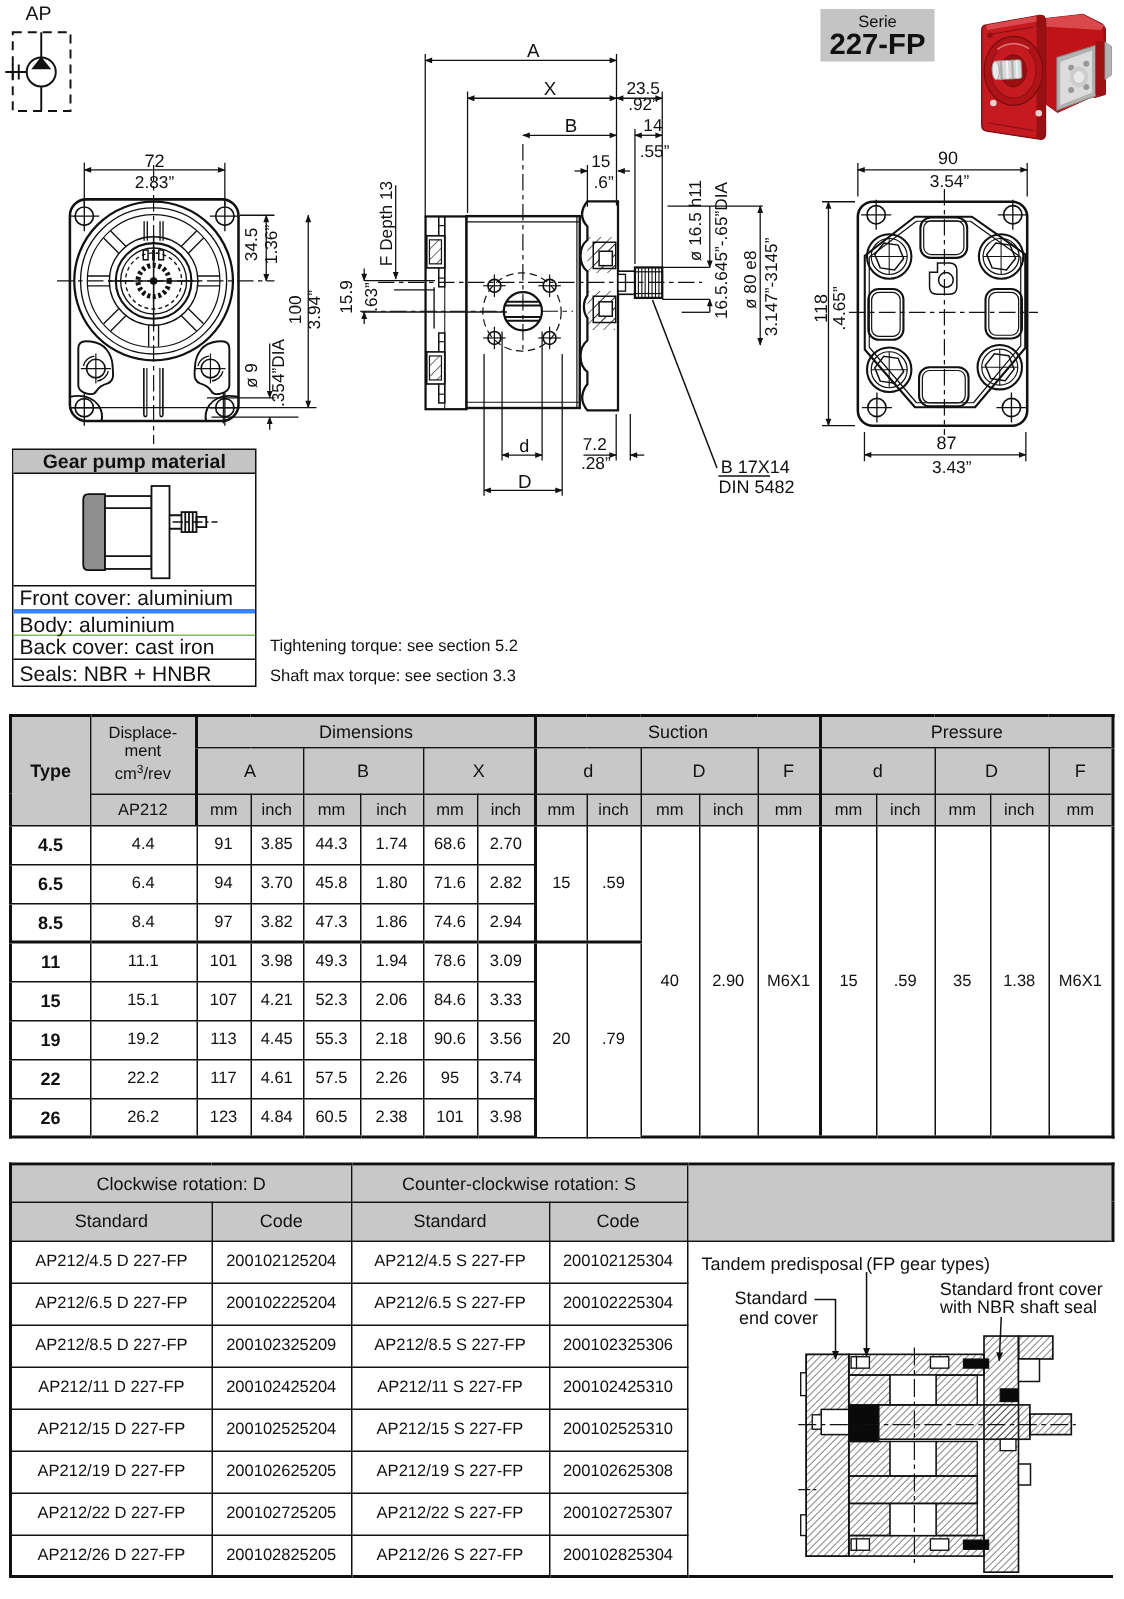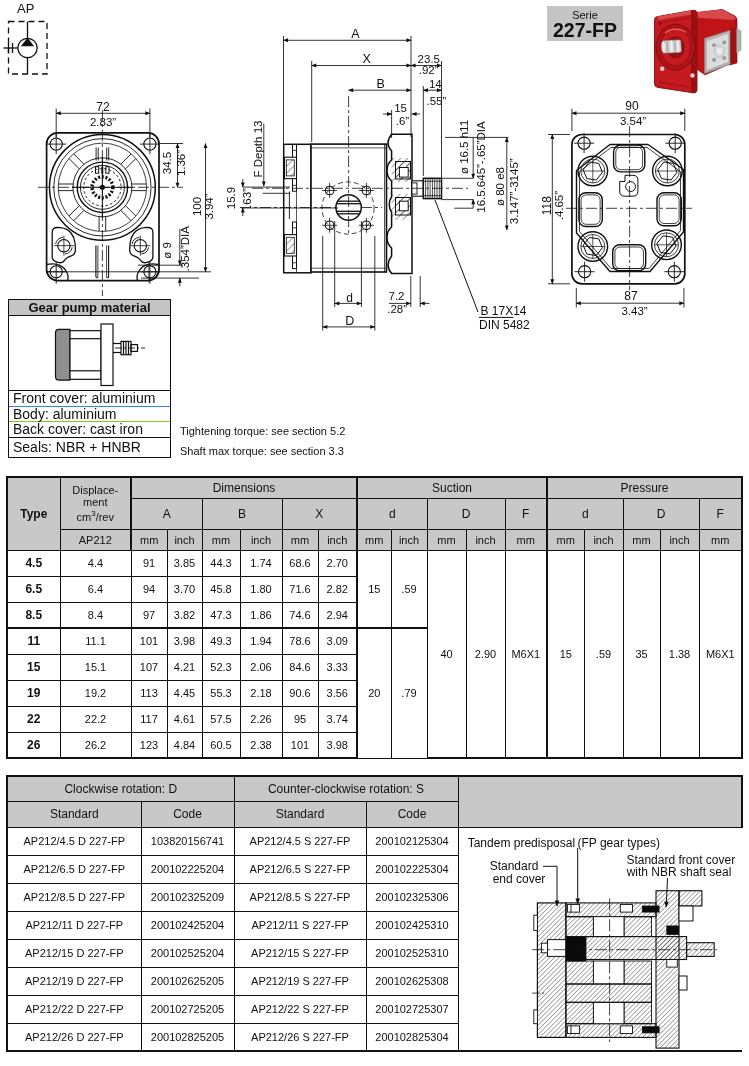--- a/index.html
+++ b/index.html
@@ -67,21 +67,21 @@
       <line x1="114.5" y1="25.4" x2="114.5" y2="38.7"></line>
       <line x1="117" y1="25.4" x2="117" y2="38.7"></line>
       <line x1="119.5" y1="25.4" x2="119.5" y2="38.7"></line>
       <rect x="122" y="28.6" width="6.5" height="6.8"></rect>
       <line x1="106" y1="32" x2="136" y2="32" stroke-dasharray="7 2 2 2" stroke-width="0.9"></line>
     </g>
   </svg>
 
   <div style="border-top:1px solid #111;height:15px;font-size:14px;line-height:15px;padding-left:4px;">Front cover: aluminium</div>
 
-  <div style="border-top:1px solid #3b82f6;height:14px;font-size:14px;line-height:14px;padding-left:4px;">Body: aluminium</div>
+  <div style="border-top:3px solid #3b82f6;height:14px;font-size:14px;line-height:14px;padding-left:4px;">Body: aluminium</div>
 
   <div style="border-top:1px solid #84cc16;height:15px;font-size:14px;line-height:15px;padding-left:4px;">Back cover: cast iron</div>
 
   <div style="border-top:1px solid #111;height:19px;font-size:14px;line-height:18px;padding-left:4px;">Seals: NBR + HNBR</div>
 </div>
 
 <svg class="abs" style="left:645px;top:3px" width="104" height="100" viewBox="0 0 104 100">
 
   <path d="M60,11 L77,6.5 L90,13 L92,16 L92,60 L85,62 L60,55 Z" fill="#ae1216" stroke="#7a0c10" stroke-width="0.6"></path>
 
@@ -779,21 +779,21 @@
           <td class="hd bt br" rowspan="2">&nbsp;</td>
         </tr>
 <tr style="height:26px">
           <td class="hd bl" style="font-size:12px">Standard</td>
           <td class="hd" style="font-size:12px">Code</td>
           <td class="hd" style="font-size:12px">Standard</td>
           <td class="hd" style="font-size:12px">Code</td>
         </tr>
 <tr style="height:28px">
 <td class="bl">AP212/4.5 D 227-FP</td>
-          <td class="">103820156741</td>
+          <td class="">200102125204</td>
           <td class="">AP212/4.5 S 227-FP</td>
           <td class="">200102125304</td>
 <td class="open">&nbsp;</td>
 </tr>
 <tr style="height:28px">
 <td class="bl">AP212/6.5 D 227-FP</td>
           <td class="">200102225204</td>
           <td class="">AP212/6.5 S 227-FP</td>
           <td class="">200102225304</td>
 <td class="open">&nbsp;</td>

